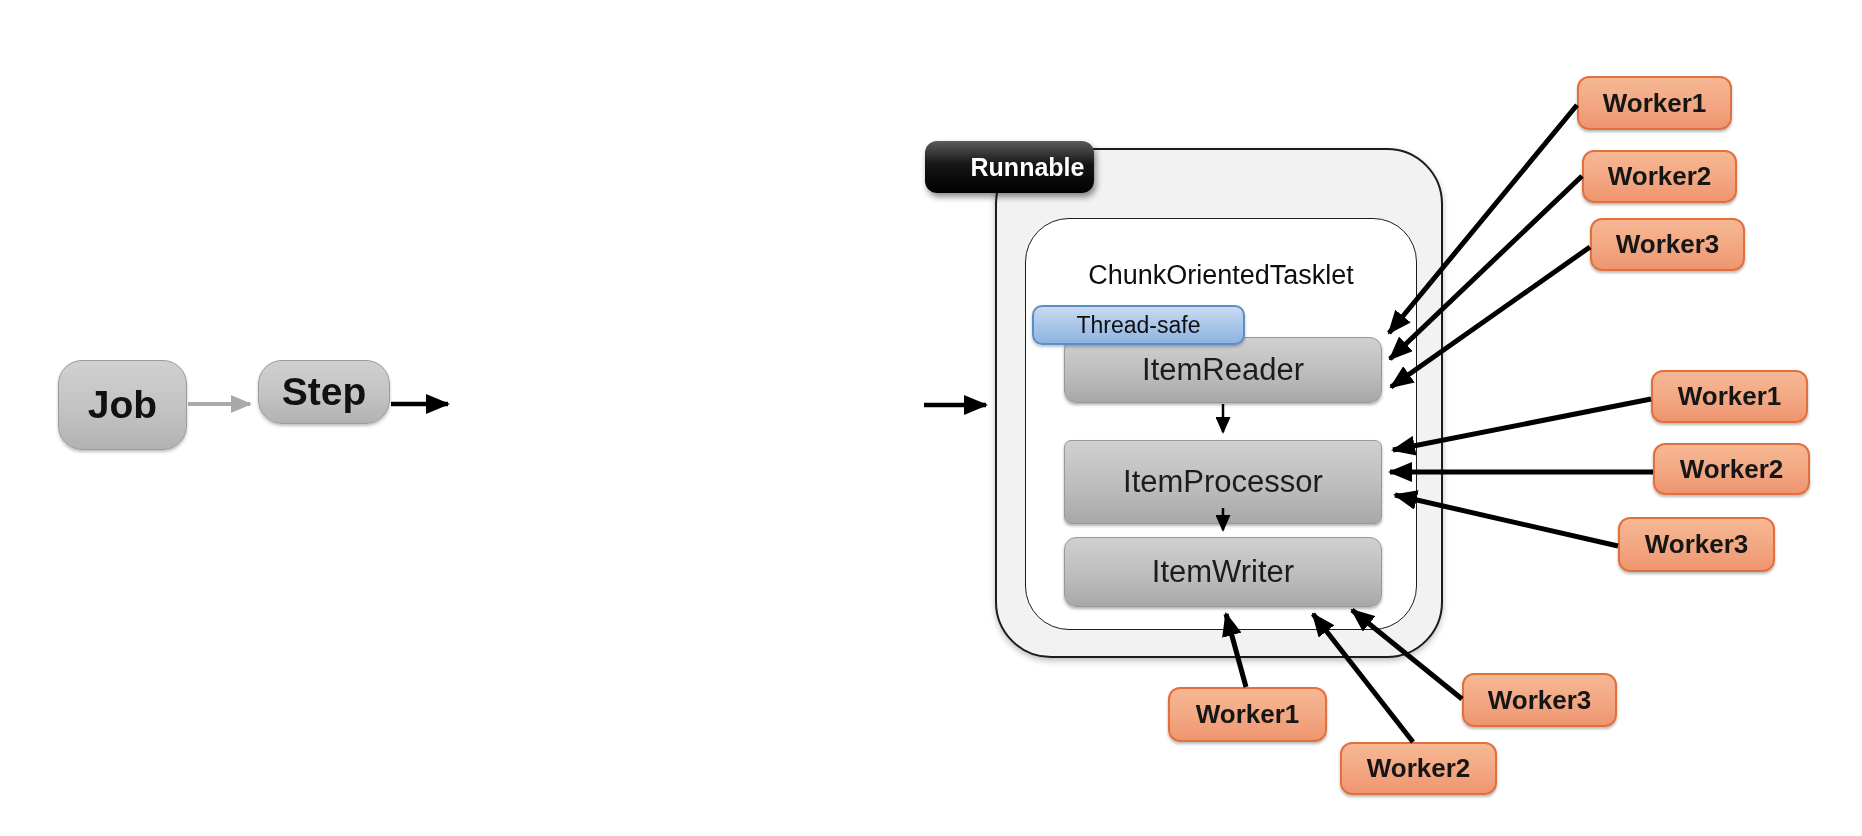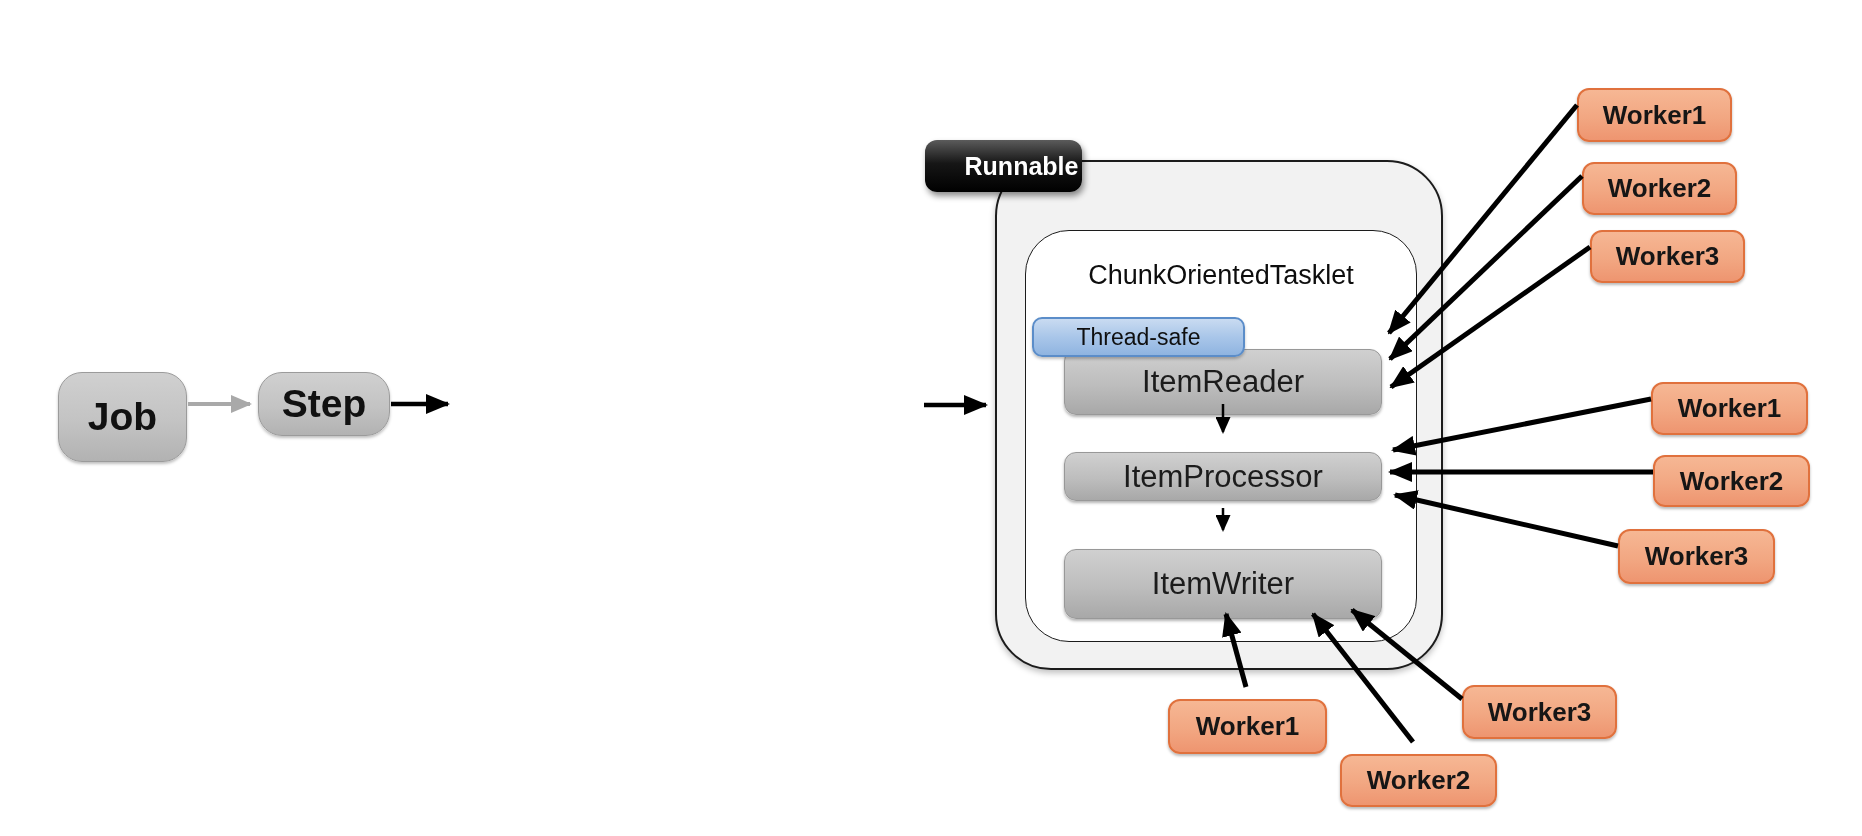--- a/index.html
+++ b/index.html
@@ -1,20 +1,20 @@
 <!DOCTYPE html>
 <html><head>
 <meta charset="utf-8">
 <style>
   html,body{margin:0;padding:0;background:#ffffff;}
   .stage{
     position:relative;width:1862px;height:836px;background:#ffffff;overflow:hidden;
     font-family:"Liberation Sans","DejaVu Sans",sans-serif;color:#111;
   }
-  .node{position:absolute;display:flex;align-items:center;justify-content:center;box-sizing:border-box;margin-top:12px;}
+  .node{position:absolute;display:flex;align-items:center;justify-content:center;box-sizing:border-box;}
 
   
   .graybox{
     background:linear-gradient(180deg,#d0d0d0 0%,#c3c3c3 55%,#b2b2b2 100%);
     border:1.5px solid #9b9b9b;border-radius:24px;
     box-shadow:0 2px 3px rgba(0,0,0,0.25);
     font-weight:bold;font-size:39px;
   }
   
   .bluebox{
@@ -70,28 +70,28 @@
 <body>
 
 <div class="stage">
 
   <div class="node outer-container z1" style="left:995px;top:148px;width:448px;height:510px;"></div>
   <div class="container-title" style="left:995px;top:172px;width:448px;">RepeatCallback</div>
 
   <div class="node inner-container z2" style="left:1025px;top:218px;width:392px;height:412px;"></div>
   <div class="container-title z2" style="left:1025px;top:260px;width:392px;">ChunkOrientedTasklet</div>
 
-  <div class="node runnable-badge" style="left:925px;top:128px;width:157px;height:52px;padding-left:36px;">Runnable</div>
+  <div class="node runnable-badge" style="left:925px;top:141px;width:169px;height:52px;padding-left:36px;">Runnable</div>
   <div class="node threadsafe-badge" style="left:1032px;top:305px;width:213px;height:40px;">Thread-safe</div>
 
   <div class="node graybox z3" style="left:58px;top:360px;width:129px;height:90px;">Job</div>
   <div class="node graybox z3" style="left:258px;top:360px;width:132px;height:64px;">Step</div>
 
   <div class="node itembox z3" style="left:1064px;top:337px;width:318px;height:66px;">ItemReader</div>
-  <div class="node itembox z3" style="left:1064px;top:440px;width:318px;height:49px;">ItemProcessor</div>
+  <div class="node itembox z3" style="left:1064px;top:440px;width:318px;height:84px;border-radius:7px;">ItemProcessor</div>
   <div class="node itembox z3" style="left:1064px;top:537px;width:318px;height:70px;">ItemWriter</div>
 
   <div class="node workerbox" style="left:1577px;top:76px;width:155px;height:54px;">Worker1</div>
   <div class="node workerbox" style="left:1582px;top:150px;width:155px;height:53px;">Worker2</div>
   <div class="node workerbox" style="left:1590px;top:218px;width:155px;height:53px;">Worker3</div>
 
   <div class="node workerbox" style="left:1651px;top:370px;width:157px;height:53px;">Worker1</div>
   <div class="node workerbox" style="left:1653px;top:443px;width:157px;height:52px;">Worker2</div>
   <div class="node workerbox" style="left:1618px;top:517px;width:157px;height:55px;">Worker3</div>
 

